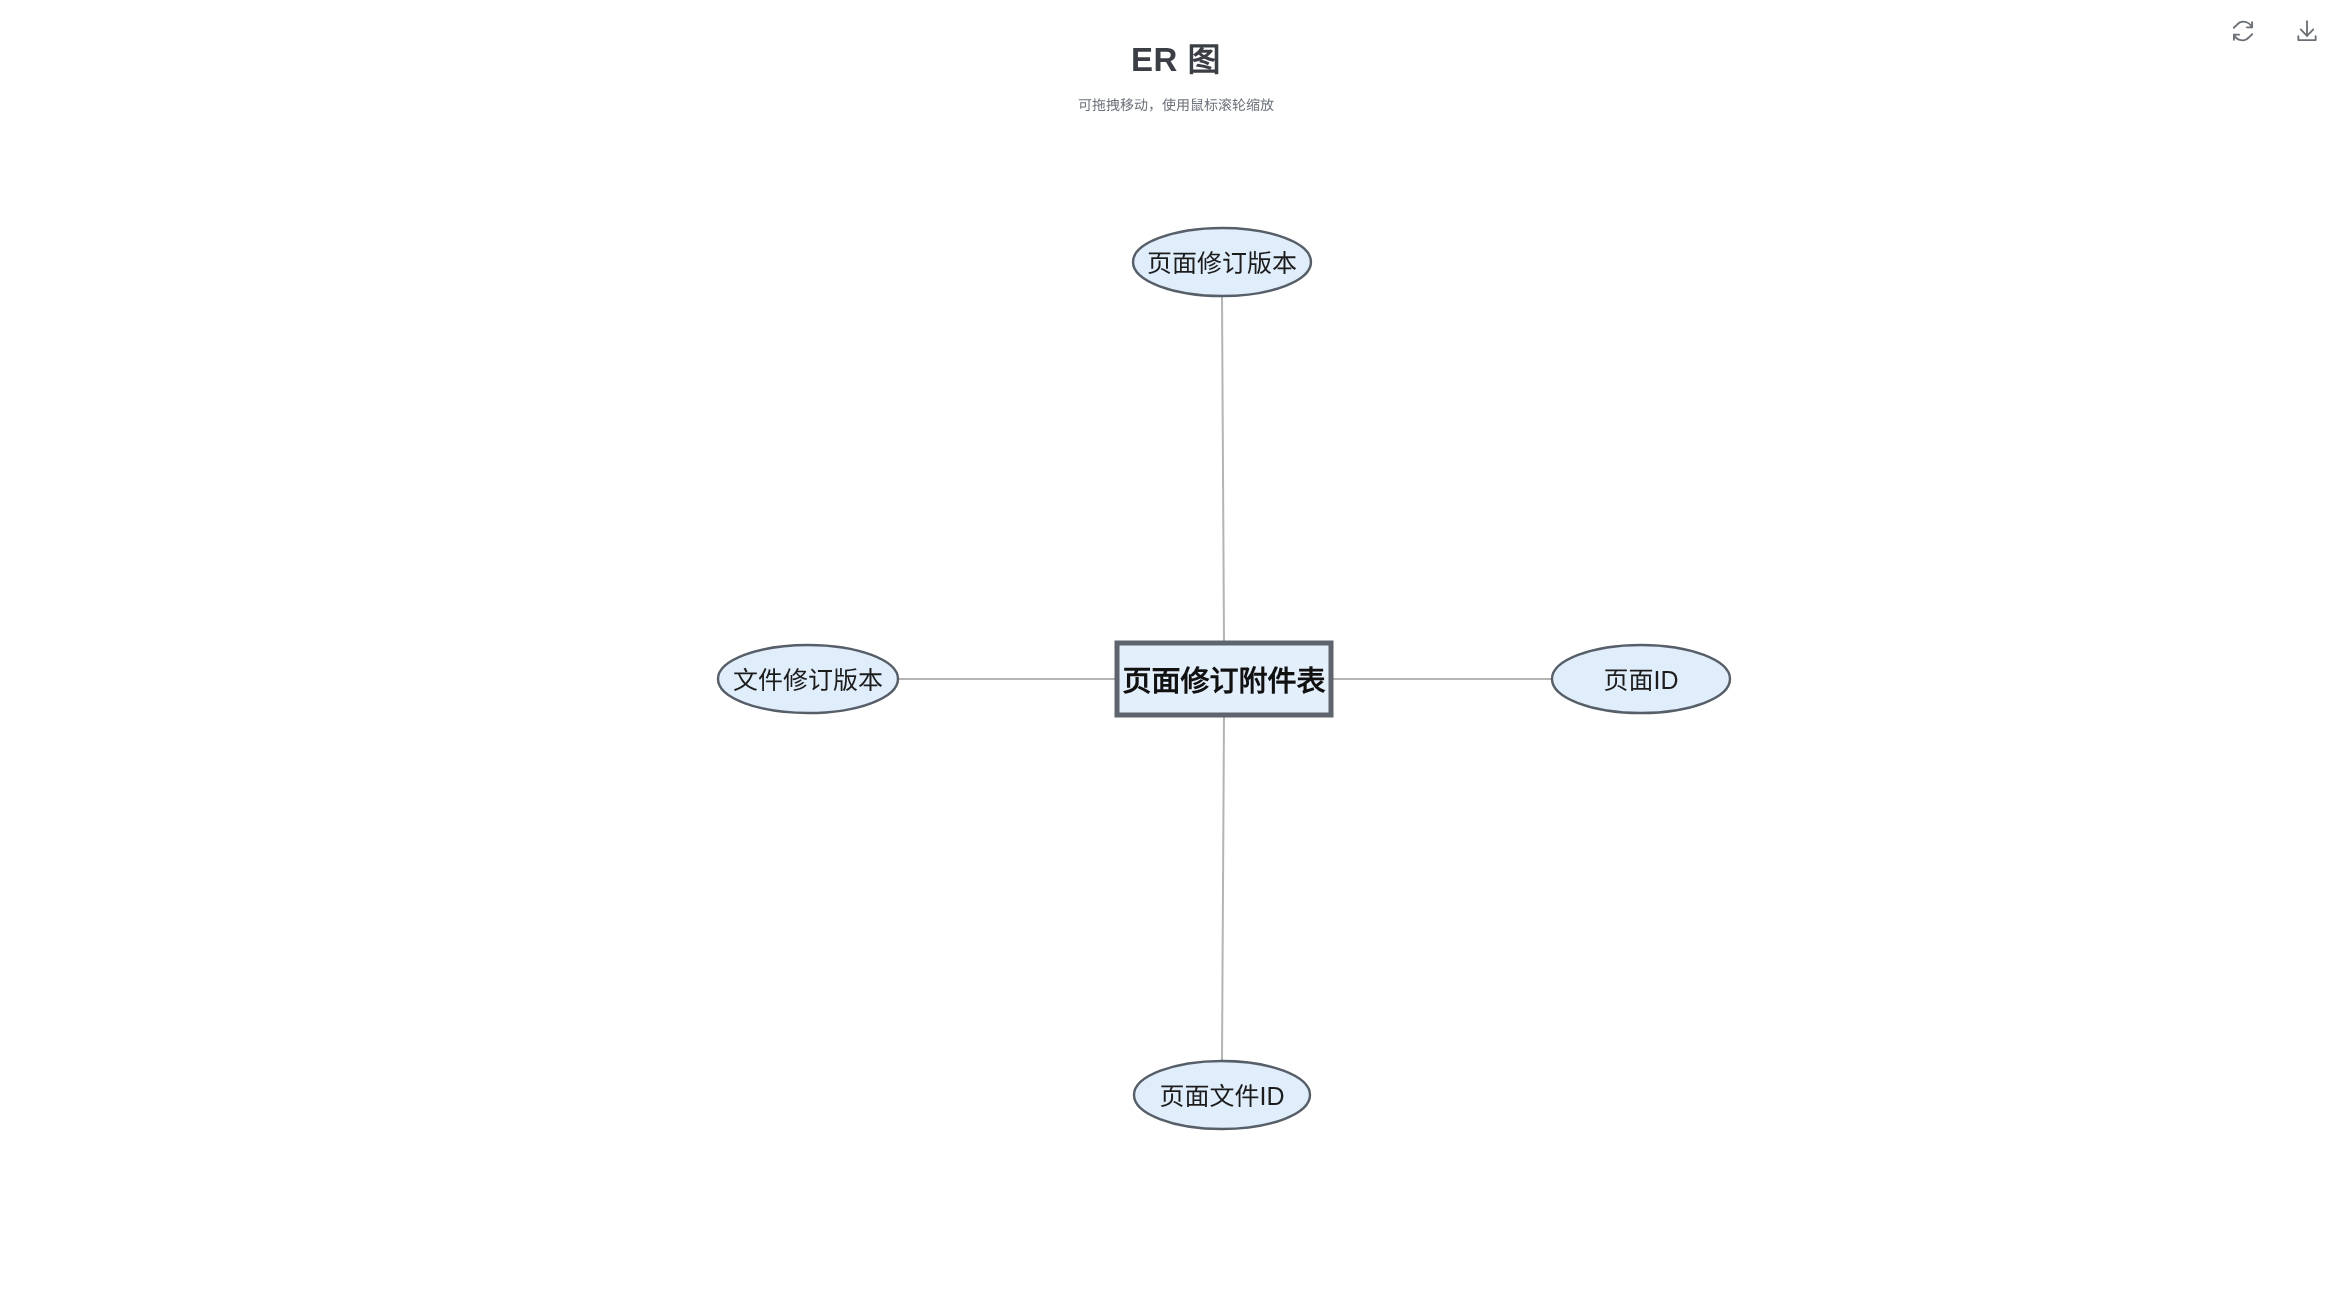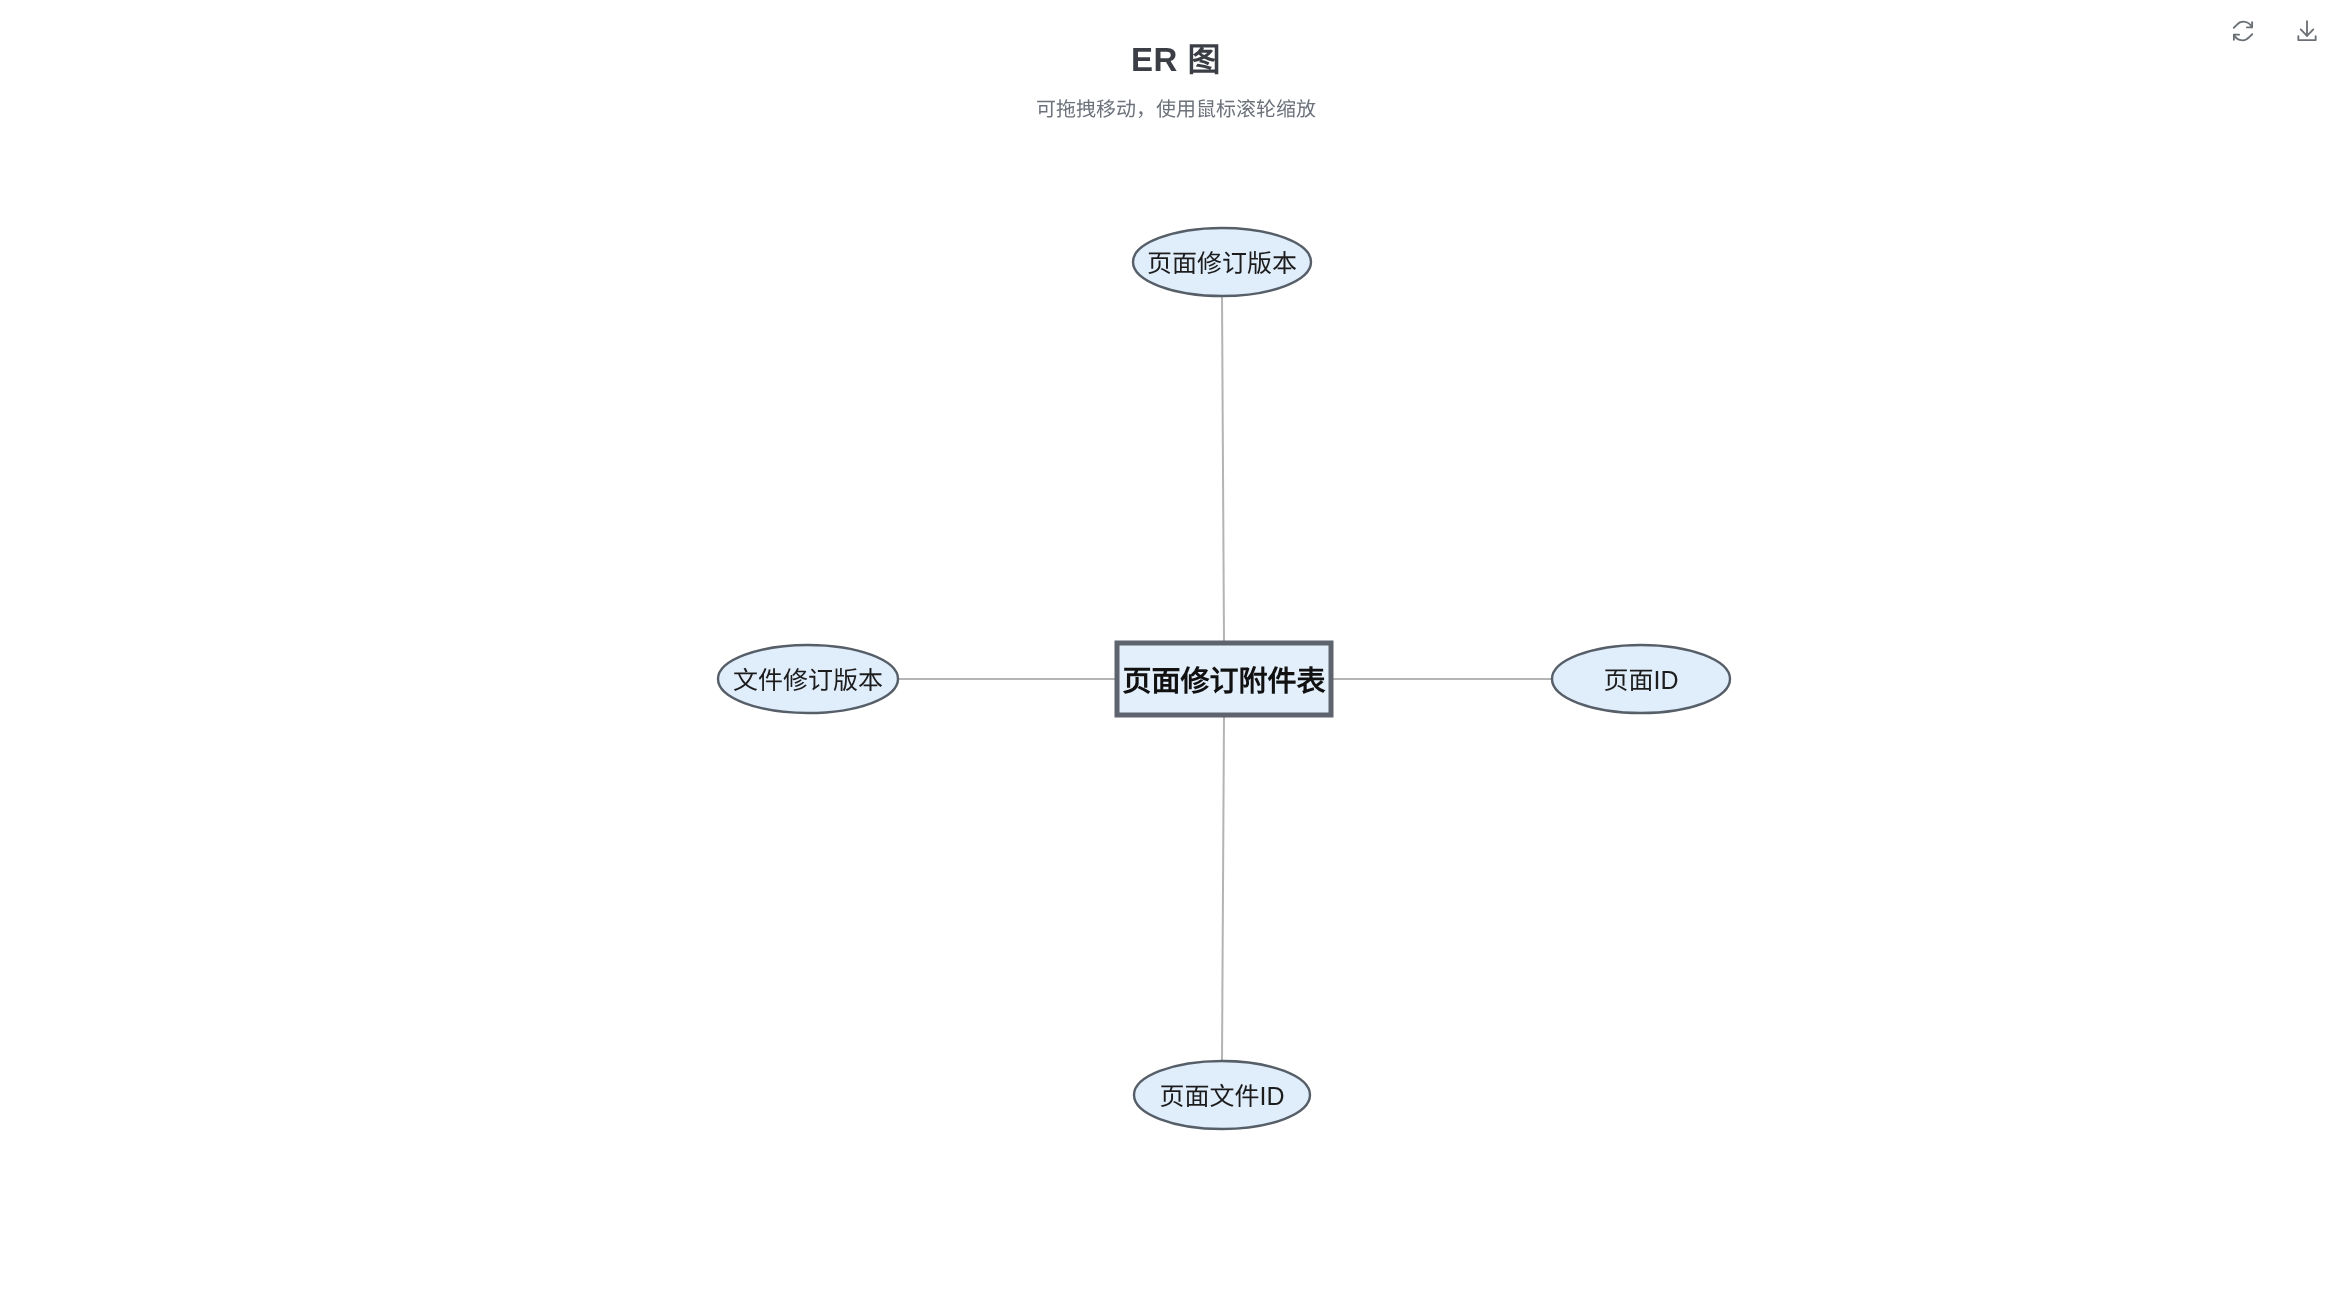--- a/index.html
+++ b/index.html
@@ -54,21 +54,21 @@
     padding-top: 40px;
     font-size: 33px;
     font-weight: bold;
     color: #3b3f45;
     letter-spacing: 0.5px;
     line-height: 1.2;
   }
   .page-subtitle {
     margin: 0;
     padding-top: 17px;
-    font-size: 20px;
+    font-size: 14px;
     font-weight: normal;
     color: #6d727b;
     line-height: 1.2;
   }
 
   
   .canvas {
     position: absolute;
     inset: 0;
     width: 2055px;

